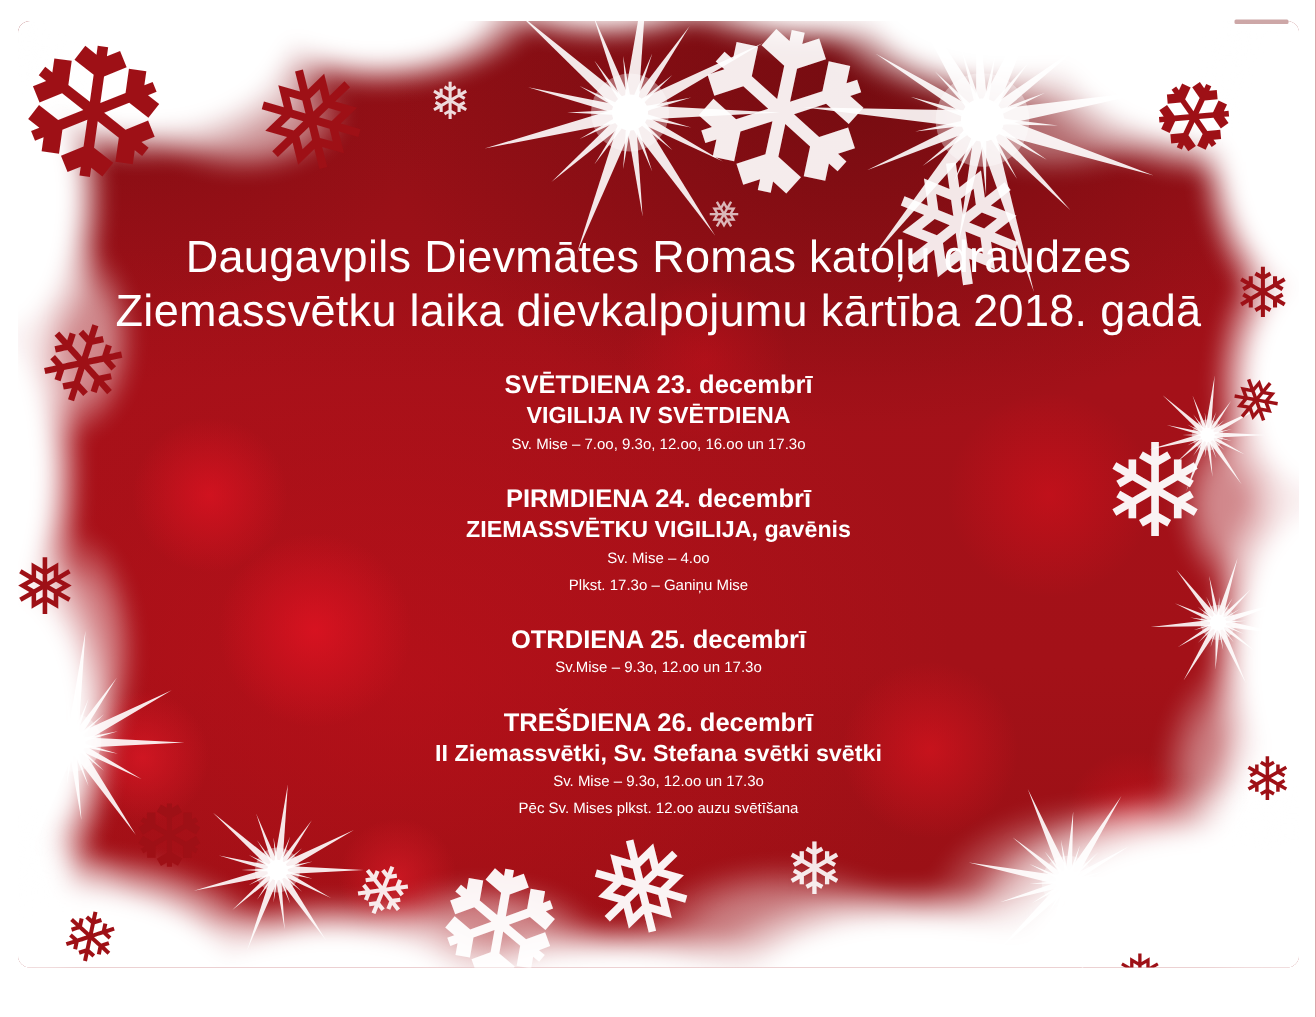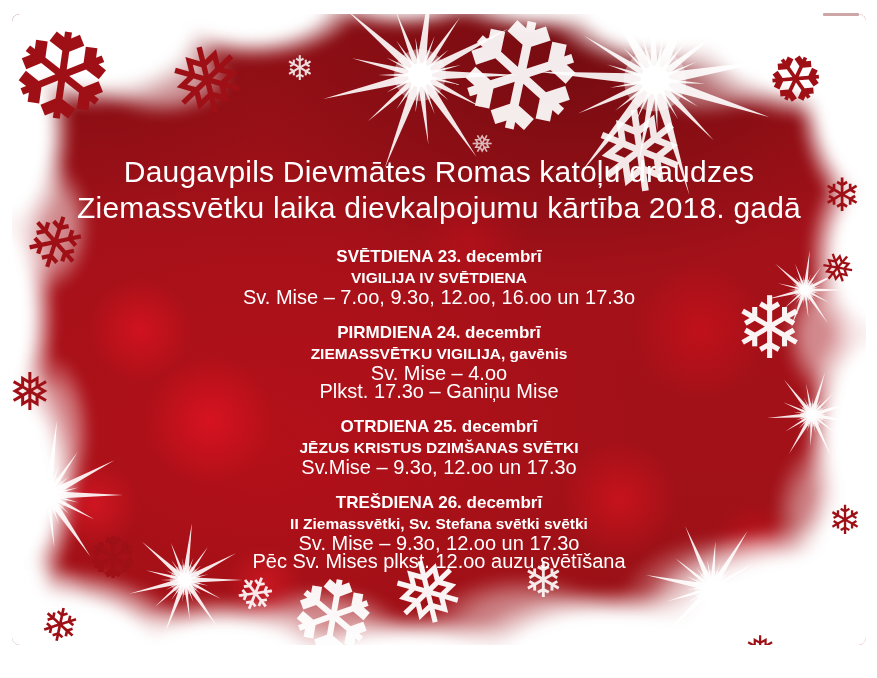--- a/index.html
+++ b/index.html
@@ -68,21 +68,21 @@
   .burst{position:absolute;z-index:2;}
   .burst svg{display:block;width:100%;height:100%;}
   .content{
     position:absolute;left:0;right:0;top:140px;text-align:center;color:#ffffff;z-index:10;
   }
   .title{font-size:30px;font-weight:normal;line-height:36px;letter-spacing:.2px;}
   .sections{margin-top:20px;}
   .section{margin-bottom:16px;margin-top:16px;}
   .day{font-size:17px;font-weight:bold;line-height:21px;}
   .subtitle{font-size:15.5px;font-weight:bold;line-height:21px;}
-  .line{font-size:20px;line-height:18px;}
+  .line{font-size:10px;line-height:18px;}
   .watermark{position:absolute;left:823px;top:13px;width:36px;height:3px;
     background:rgba(145,60,60,.45);z-index:20;border-radius:1px;}
 </style>
 </head>
 <body>
 
 <div class="poster">
   <div class="panel">
 
     <div class="frost frost-top"></div>
@@ -363,21 +363,20 @@
           <div class="line">Sv. Mise – 7.oo, 9.3o, 12.oo, 16.oo un 17.3o</div>
         </div>
         <div class="section">
           <div class="day">PIRMDIENA 24. decembrī</div>
           <div class="subtitle">ZIEMASSVĒTKU VIGILIJA, gavēnis</div>
           <div class="line">Sv. Mise – 4.oo</div>
           <div class="line">Plkst. 17.3o – Ganiņu Mise</div>
         </div>
         <div class="section">
           <div class="day">OTRDIENA 25. decembrī</div>
-          <div class="subtitle">JĒZUS KRISTUS DZIMŠANAS SVĒTKI</div>
           <div class="line">Sv.Mise – 9.3o, 12.oo un 17.3o</div>
         </div>
         <div class="section">
           <div class="day">TREŠDIENA 26. decembrī</div>
           <div class="subtitle">II Ziemassvētki, Sv. Stefana svētki svētki</div>
           <div class="line">Sv. Mise – 9.3o, 12.oo un 17.3o</div>
           <div class="line">Pēc Sv. Mises plkst. 12.oo auzu svētīšana</div>
         </div>
       </div>
     </div>

